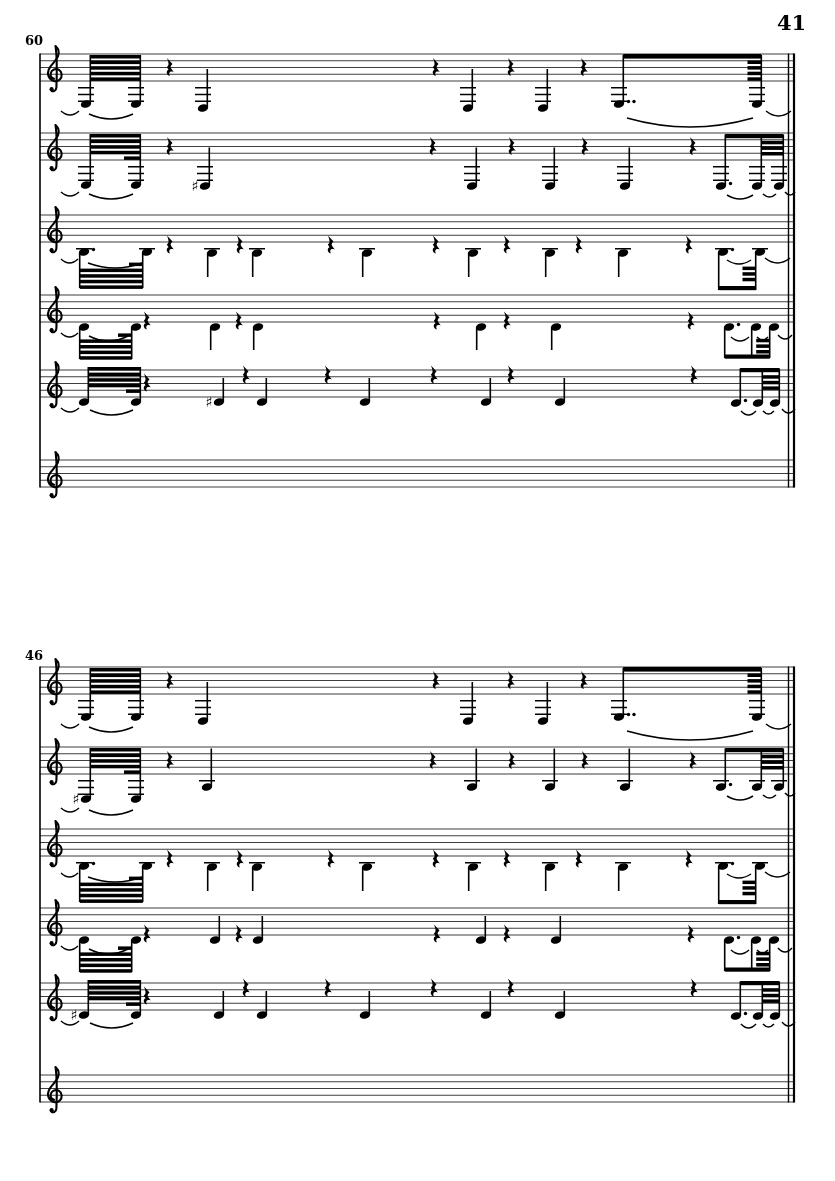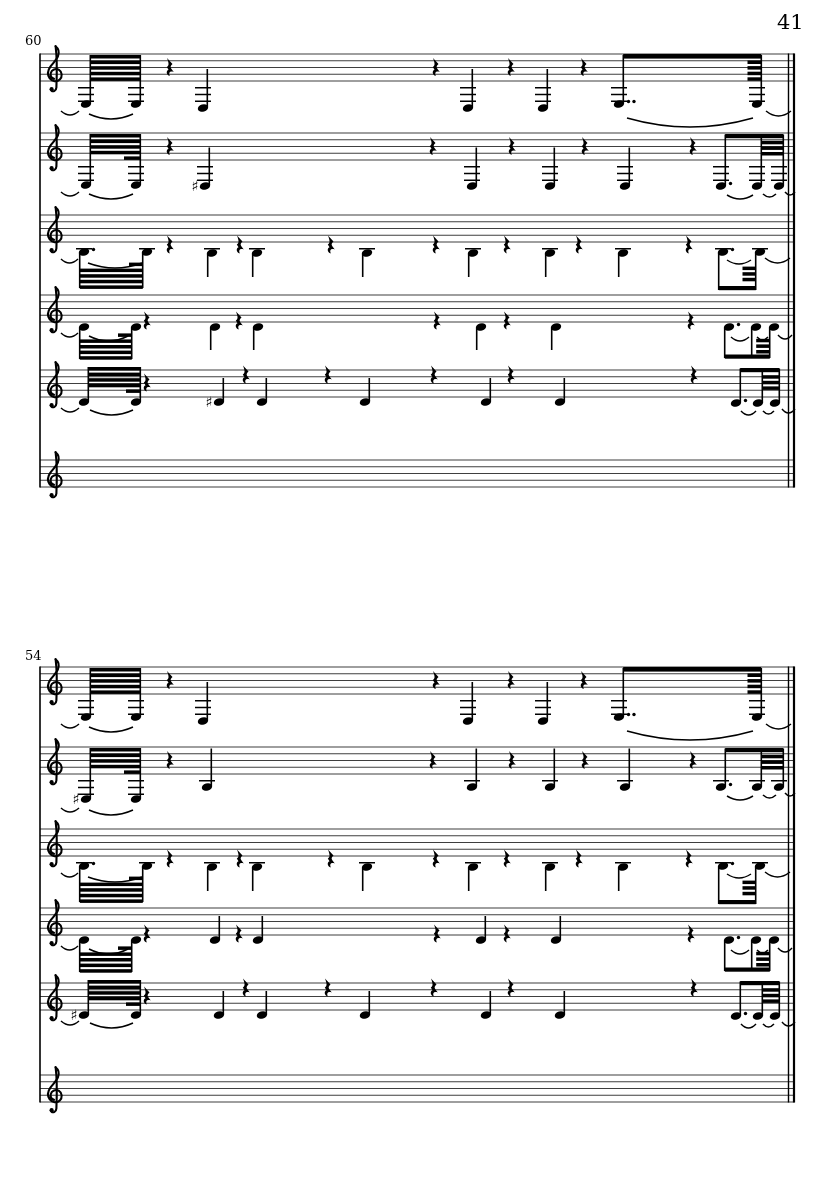--- a/index.html
+++ b/index.html
@@ -1,28 +1,28 @@
 <!DOCTYPE html>
 <html><head>
 <meta charset="utf-8">
 <style>
   html,body{margin:0;padding:0;background:#888;}
   .page{position:relative;width:835px;height:1181px;background:#ffffff;overflow:hidden;
-        font-family:"DejaVu Serif", serif;}
+        font-family:"DejaVu Serif", serif;font-weight:bold;}
   .page-number{position:absolute;color:#000;font-size:21px;}
   .measure-number{position:absolute;color:#000;font-size:13px;}
   svg{position:absolute;left:0;top:0;}
 </style>
 </head>
 <body>
 
 <div class="page">
   <div class="page-number" style="left: 777px; top: 10px;">41</div>
   <div class="measure-number" style="left: 25px; top: 33px;">60</div>
-  <div class="measure-number" style="left: 25px; top: 648px;">54</div>
+  <div class="measure-number" style="left: 25px; top: 648px;">46</div>
   <svg id="score" width="835" height="1181" viewBox="0 0 835 1181">
       <g fill="#000000">
         <g>
           <g>
             <line x1="40" y1="54" x2="794.5" y2="54" stroke="#3f3f3f" stroke-width="1.15"></line>
             <line x1="40" y1="60.75" x2="794.5" y2="60.75" stroke="#3f3f3f" stroke-width="1.15"></line>
             <line x1="40" y1="67.5" x2="794.5" y2="67.5" stroke="#3f3f3f" stroke-width="1.15"></line>
             <line x1="40" y1="74.25" x2="794.5" y2="74.25" stroke="#3f3f3f" stroke-width="1.15"></line>
             <line x1="40" y1="81" x2="794.5" y2="81" stroke="#3f3f3f" stroke-width="1.15"></line>
             <g transform="translate(55 54)" fill="none" stroke="#000000" stroke-width="2.1" stroke-linecap="round">

